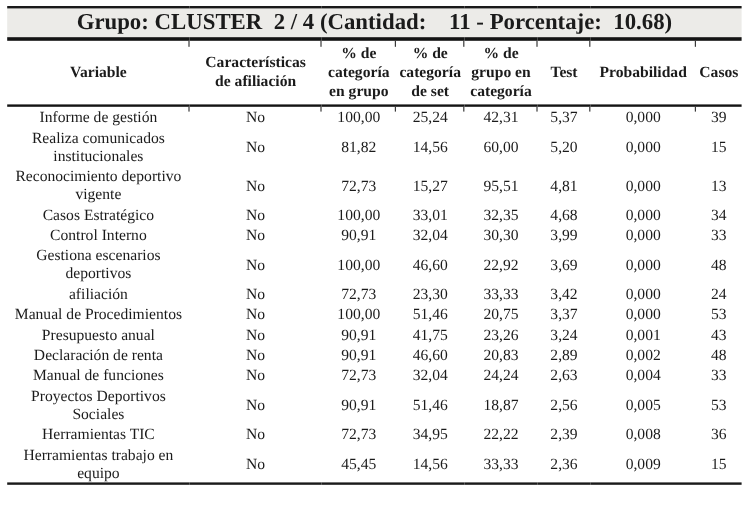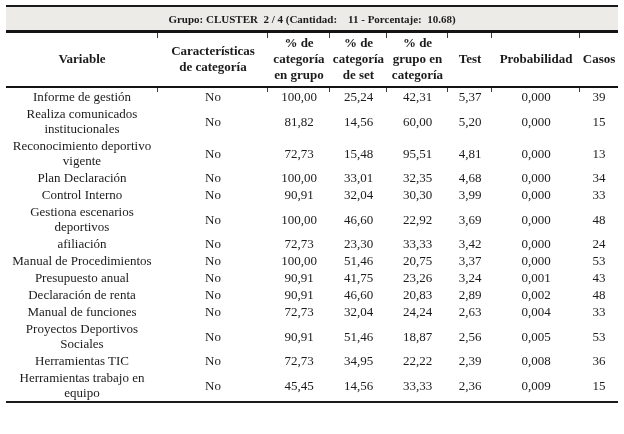--- a/index.html
+++ b/index.html
@@ -23,21 +23,21 @@
     border-collapse: collapse;
     border-top: 2px solid #1a1a1a;
     border-bottom: 2px solid #1a1a1a;
     background: #ffffff;
   }
   
   .title-row th {
     background: #ecebe8;
     border-bottom: 3px solid #141414;
     font-weight: bold;
-    font-size: 11px;
+    font-size: 19px;
     height: 21px;
     text-align: center;
     white-space: pre;
     padding: 1px 0;
   }
   
   .header-row th {
     position: relative;
     font-weight: bold;
     font-size: 13px;
@@ -94,21 +94,21 @@
       <col style="width:38px">
     </colgroup>
     <thead>
       <tr class="title-row">
         <th colspan="8">Grupo: CLUSTER  2 / 4 (Cantidad:    11 - Porcentaje:  10.68)</th>
       </tr>
       <tr class="header-row" id="header-row">
 
       <th>Variable</th>
           <th>Características
-de categoría</th>
+de afiliación</th>
           <th>% de
 categoría
 en grupo</th>
           <th>% de
 categoría
 de set</th>
           <th>% de
 grupo en
 categoría</th>
           <th>Test</th>
@@ -137,28 +137,28 @@
           <td class="num-cell">60,00</td>
           <td class="num-cell">5,20</td>
           <td class="num-cell">0,000</td>
           <td class="num-cell">15</td>
         </tr>
         <tr>
           <td class="var-cell">Reconocimiento deportivo
 vigente</td>
           <td class="num-cell">No</td>
           <td class="num-cell">72,73</td>
-          <td class="num-cell">15,48</td>
+          <td class="num-cell">15,27</td>
           <td class="num-cell">95,51</td>
           <td class="num-cell">4,81</td>
           <td class="num-cell">0,000</td>
           <td class="num-cell">13</td>
         </tr>
         <tr>
-          <td class="var-cell">Plan Declaración</td>
+          <td class="var-cell">Casos Estratégico</td>
           <td class="num-cell">No</td>
           <td class="num-cell">100,00</td>
           <td class="num-cell">33,01</td>
           <td class="num-cell">32,35</td>
           <td class="num-cell">4,68</td>
           <td class="num-cell">0,000</td>
           <td class="num-cell">34</td>
         </tr>
         <tr>
           <td class="var-cell">Control Interno</td>

